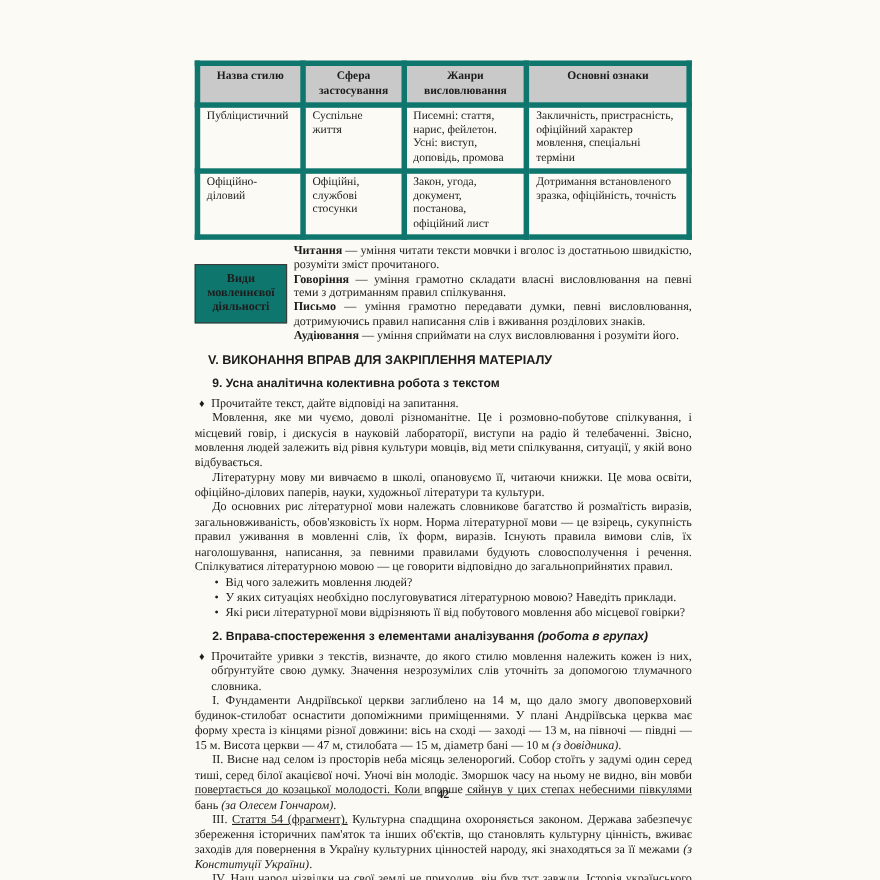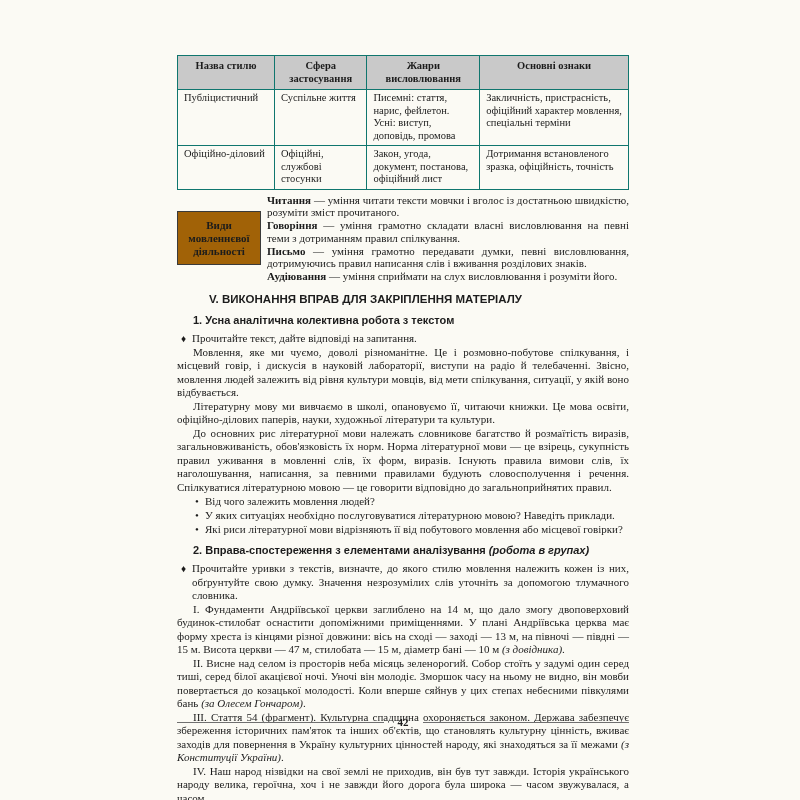--- a/index.html
+++ b/index.html
@@ -14,47 +14,47 @@
   .content{
     position:absolute;left:177px;top:55px;width:452px;
   }
   
   table.styles{
     width:100%;border-collapse:collapse;
     font-size:10.5px;line-height:12.5px;
     border:1.5px solid #2b2b2b;
   }
   table.styles th, table.styles td{
-    border:1px solid #0f766e;
+    border:5px solid #0f766e;
     vertical-align:top;
     padding:2px 6px 3px 6px;
   }
   table.styles th{
     background:#c9c9c9;
     font-weight:bold;text-align:center;
     padding:4px 4px;
   }
   .c1{width:21.5%;} .c2{width:20.5%;} .c3{width:25%;} .c4{width:33%;}
   
   .sa-row{display:flex;align-items:center;margin-top:4px;gap:6px;}
   .sa-box{
     flex:0 0 84px;min-height:54px;
-    background:#a16207;border:1.5px solid #3a3a3a;
+    background:#0f766e;border:1.5px solid #3a3a3a;
     display:flex;align-items:center;justify-content:center;
     text-align:center;font-weight:bold;
     font-size:11px;line-height:13px;padding:2px 6px;
     box-sizing:border-box;
   }
   .sa-defs{flex:1;}
   .sa-defs p{margin:0;text-align:justify;font-size:11px;line-height:12.8px;}
   
   h2.sec{
     font-family:"Liberation Sans", sans-serif;
     font-size:11.5px;line-height:13px;
-    margin:10px 0 0 32px;font-weight:bold;
+    margin:10px 0 0 12px;font-weight:bold;
   }
   h3.sub{
     font-family:"Liberation Sans", sans-serif;
     font-size:11px;line-height:13px;
     margin:8px 0 0 16px;font-weight:bold;
   }
   h3.sub i{font-weight:bold;}
   
   .diamond{
     margin:5px 0 0 4px;padding-left:11px;text-indent:-11px;
@@ -114,21 +114,21 @@
       <div class="sa-defs">
         <p><b>Читання</b> <span>— уміння читати тексти мовчки і вголос із достатньою швидкістю, розуміти зміст прочитаного.</span></p>
         <p><b>Говоріння</b> <span>— уміння грамотно складати власні висловлювання на певні теми з дотриманням правил спілкування.</span></p>
         <p><b>Письмо</b> <span>— уміння грамотно передавати думки, певні висловлювання, дотримуючись правил написання слів і вживання розділових знаків.</span></p>
         <p><b>Аудіювання</b> <span>— уміння сприймати на слух висловлювання і розуміти його.</span></p>
       </div>
     </div>
 
     <h2 class="sec">V. ВИКОНАННЯ ВПРАВ ДЛЯ ЗАКРІПЛЕННЯ МАТЕРІАЛУ</h2>
 
-    <h3 class="sub">1. Усна аналітична колективна робота з текстом</h3>
+    <h3 class="sub">9. Усна аналітична колективна робота з текстом</h3>
 
     <p class="diamond"><span class="dm">♦</span><span>Прочитайте текст, дайте відповіді на запитання.</span></p>
 
     <p class="para">Мовлення, яке ми чуємо, доволі різноманітне. Це і розмовно-побутове спілкування, і місцевий говір, і дискусія в науковій лабораторії, виступи на радіо й телебаченні. Звісно, мовлення людей залежить від рівня культури мовців, від мети спілкування, ситуації, у якій воно відбувається.</p>
     <p class="para">Літературну мову ми вивчаємо в школі, опановуємо її, читаючи книжки. Це мова освіти, офіційно-ділових паперів, науки, художньої літератури та культури.</p>
     <p class="para">До основних рис літературної мови належать словникове багатство й розмаїтість виразів, загальновживаність, обов'язковість їх норм. Норма літературної мови — це взірець, сукупність правил уживання в мовленні слів, їх форм, виразів. Існують правила вимови слів, їх наголошування, написання, за певними правилами будують словосполучення і речення. Спілкуватися літературною мовою — це говорити відповідно до загальноприйнятих правил.</p>
 
     <ul class="qs">
       <li><span class="dot">•</span><span>Від чого залежить мовлення людей?</span><i></i><span></span></li>
       <li><span class="dot">•</span><span>У яких ситуаціях необхідно послуговуватися літературною мовою? Наведіть приклади.</span><i></i><span></span></li>

